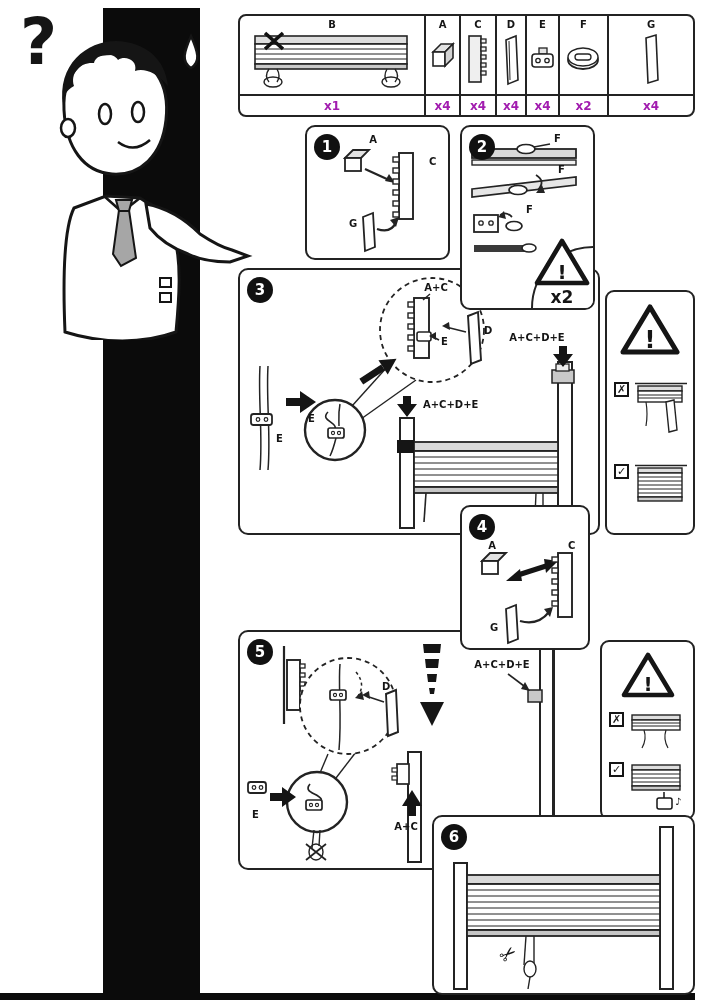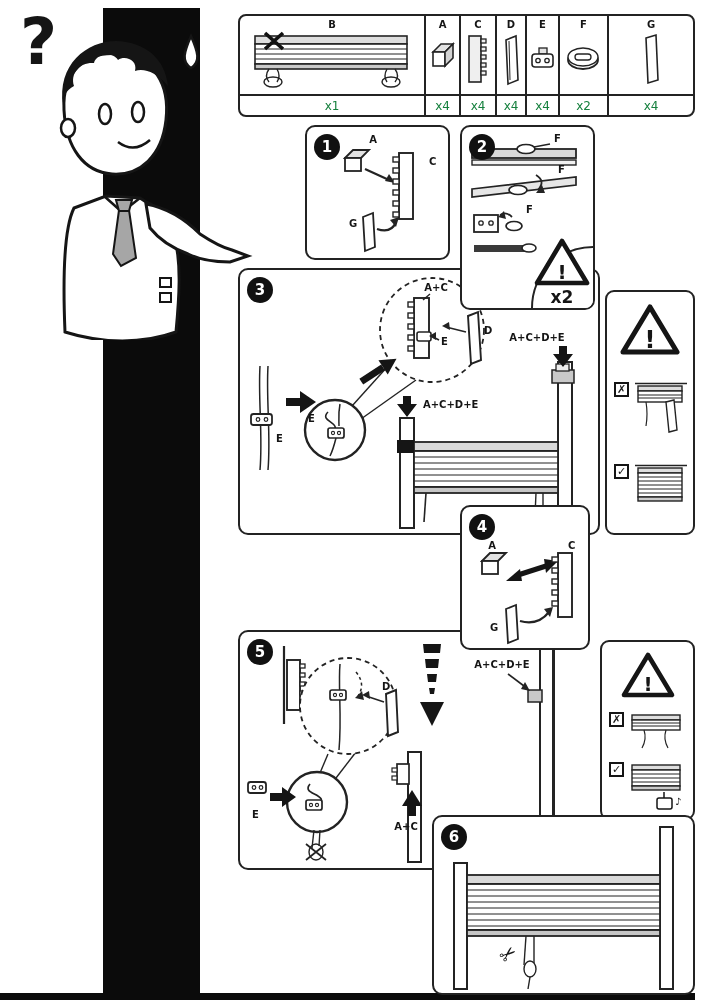--- a/index.html
+++ b/index.html
@@ -11,21 +11,21 @@
   .box{position:absolute;background:#fff;border:2px solid #232323;border-radius:10px;overflow:hidden}
   .wpanel{position:absolute;background:#fff;border:2px solid #232323;border-radius:9px;display:flex;flex-direction:column;align-items:center;overflow:hidden}
   .badge{position:absolute;left:7px;top:7px;width:26px;height:26px;border-radius:50%;background:#111;color:#fff;display:flex;align-items:center;justify-content:center;font-weight:bold;font-size:15px;z-index:2}
   .sdraw{display:block}
   .prow{display:flex}
   .prow.top{height:78px}
   .prow.qty{height:21px;border-top:2px solid #232323}
   .pcol{border-right:2px solid #232323;display:flex;flex-direction:column;align-items:center;overflow:hidden}
   .pcol:last-child{border-right:0}
   .plabel{font-size:10px;font-weight:bold;color:#151515;padding-top:3px;line-height:1.1}
-  .qcell{border-right:2px solid #232323;display:flex;align-items:center;justify-content:center;font-size:12px;font-weight:normal;color:#15803d}
+  .qcell{border-right:2px solid #232323;display:flex;align-items:center;justify-content:center;font-size:12px;font-weight:bold;color:#a21caf}
   .qcell:last-child{border-right:0}
   svg text{font-family:"DejaVu Sans",sans-serif;fill:#151515;font-weight:bold}
   .t10{font-size:10px}
   .bang{font-size:24px}
   .bang-sm{font-size:20px}
   .rep{font-size:17px}
   .scis{font-size:20px;font-weight:normal}
   .checkrow{display:flex;align-items:flex-start;width:100%;padding-left:7px}
   .checkrow svg{margin-left:4px}
   .checkbox{width:15px;height:15px;border:2px solid #151515;display:flex;align-items:center;justify-content:center;font-size:11px;font-weight:bold;flex:0 0 auto;background:#fff;color:#151515}

